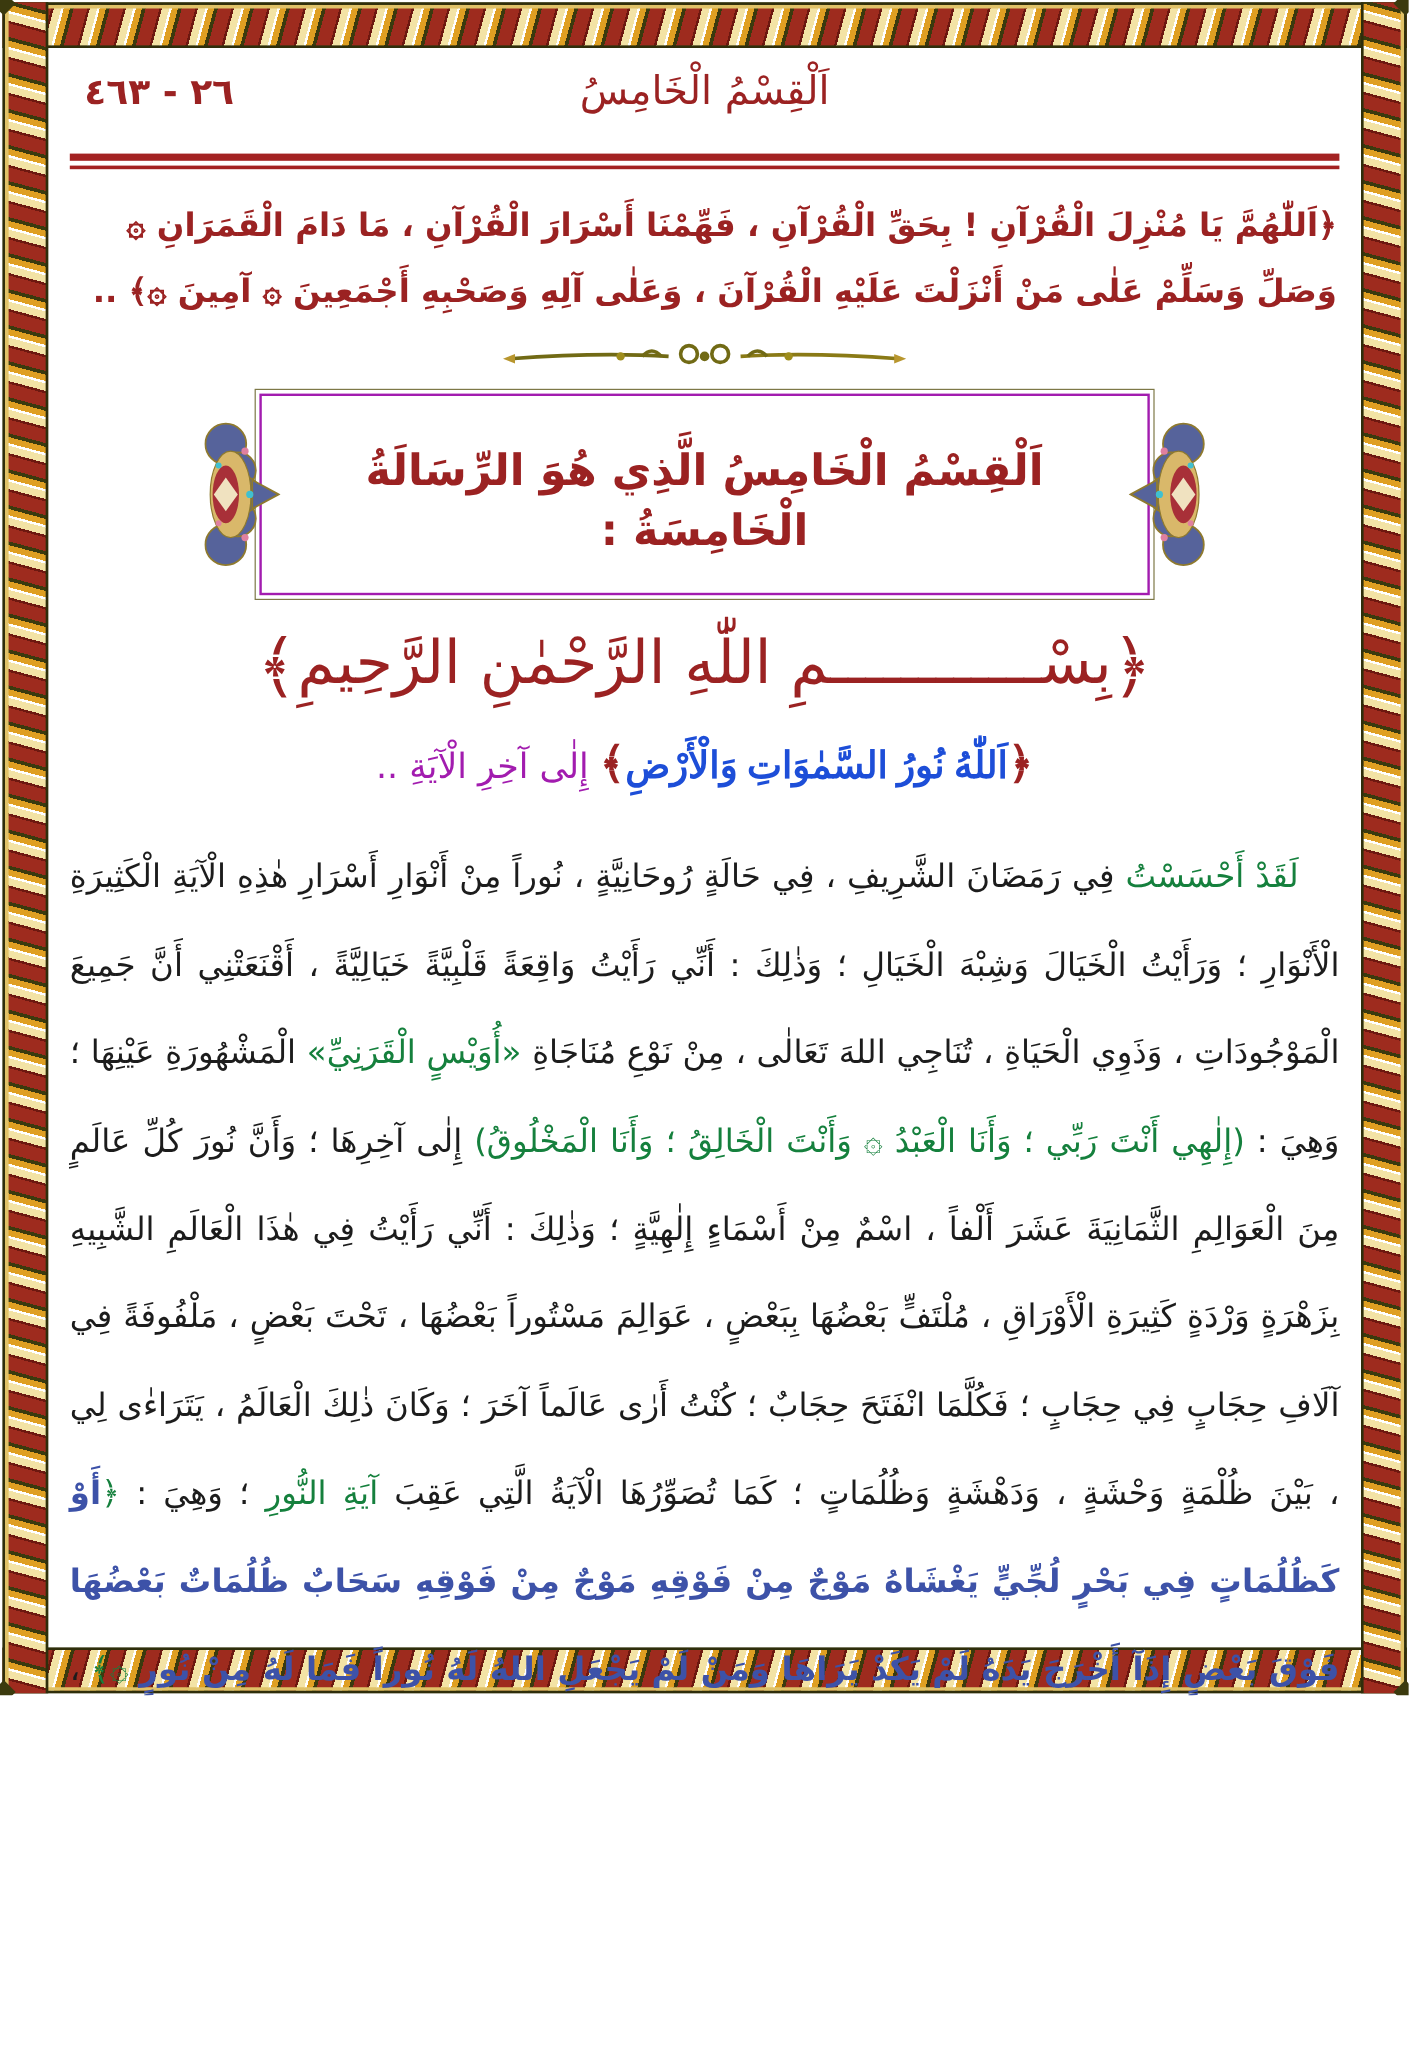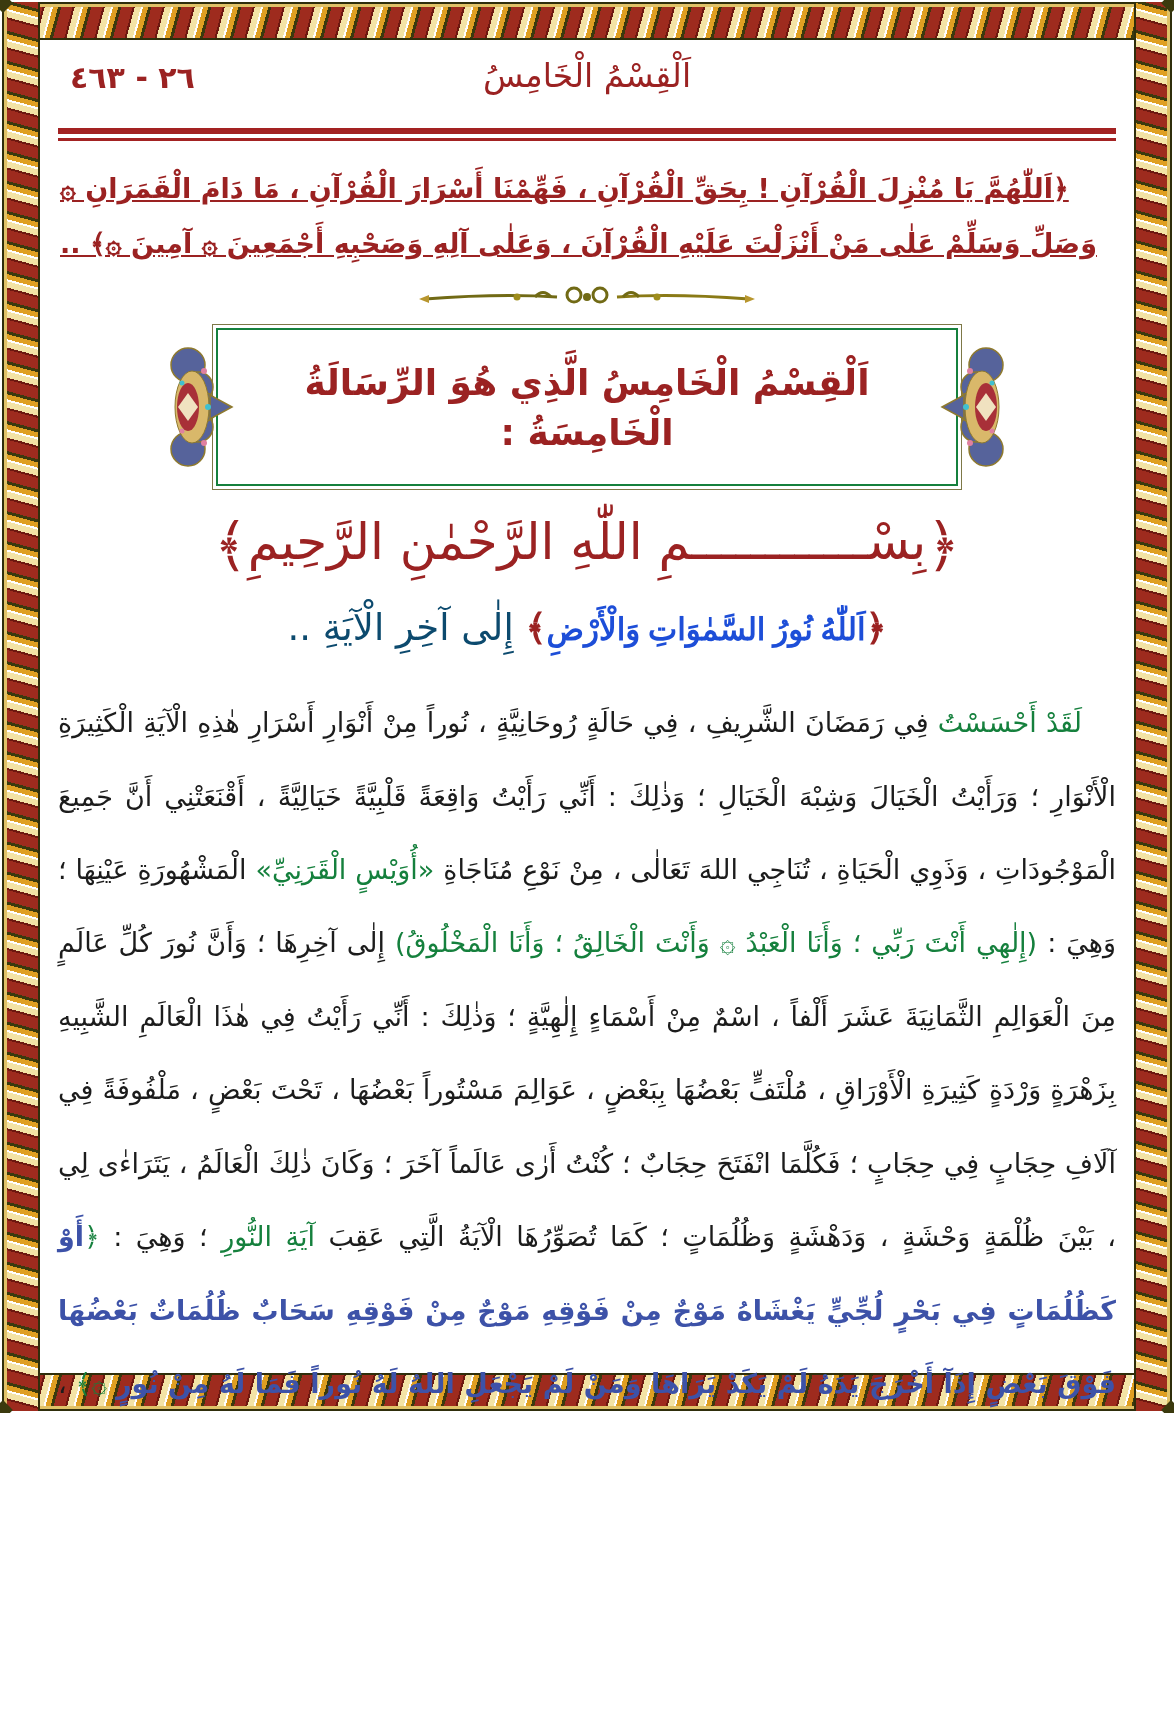--- a/index.html
+++ b/index.html
@@ -41,48 +41,48 @@
   .page-title{
     text-align:center;color:#9b2222;font-size:33px;font-weight:normal;padding-top:8px;
   }
   .double-rule{
     height:4px;margin:14px 2px 0;
     border-top:6px solid #a32222;border-bottom:3px solid #a32222;
   }
 
   .prayer{
     color:#9b2222;font-weight:bold;font-size:27px;line-height:2.05;
-    text-align:left;margin:20px 4px 0;text-decoration:underline;
+    text-align:right;margin:20px 4px 0;
   }
 
   .divider-wrap{text-align:center;margin-top:10px;height:30px;}
 
   .section-box-wrap{position:relative;width:742px;margin:16px auto 0;}
   .section-box{
-    position:relative;border:2px solid #15803d;background:#ffffff;
-    padding:28px 56px 26px;text-align:center;
+    position:relative;border:2px solid #a21caf;background:#ffffff;
+    padding:38px 56px 26px;text-align:center;
   }
   .section-box::before{
     content:"";position:absolute;inset:-6px;border:1px solid #7d7847;pointer-events:none;
   }
   .section-box-title{color:#9b2222;font-size:36px;font-weight:bold;line-height:1.4;}
   .ornament{position:absolute;top:50%;width:64px;height:128px;margin-top:-64px;}
   .ornament-right{right:-46px;}
   .ornament-left{left:-46px;transform:scaleX(-1);}
 
   .basmala{
     text-align:center;color:#9b2222;margin-top:16px;font-weight:normal;
     font-size:50px;line-height:1.5;
   }
   .basmala .bracket{font-size:58px;vertical-align:-6px;}
 
   .verse-heading{text-align:center;margin-top:6px;font-size:31px;line-height:1.8;}
   .verse-heading .bracket{color:#9b2222;font-weight:bold;font-size:36px;}
   .verse-heading .verse{color:#1d4ed8;font-weight:bold;font-family:Liberation Serif, serif;}
-  .verse-heading .tail{color:#0c4a6e;font-size:37px;}
+  .verse-heading .tail{color:#a21caf;font-size:29px;}
 
   .body-text{
     margin-top:24px;text-align:justify;font-size:27px;line-height:2.72;color:#1c1c1c;
     padding:0 2px;
   }
   .body-par{margin:0 0 10px;text-indent:34px;}
   .seg-black{color:#1c1c1c;}
   .seg-red{color:#15803d;font-weight:normal;}
   .seg-blue{color:#3d52a8;font-weight:bold;}
 </style>

